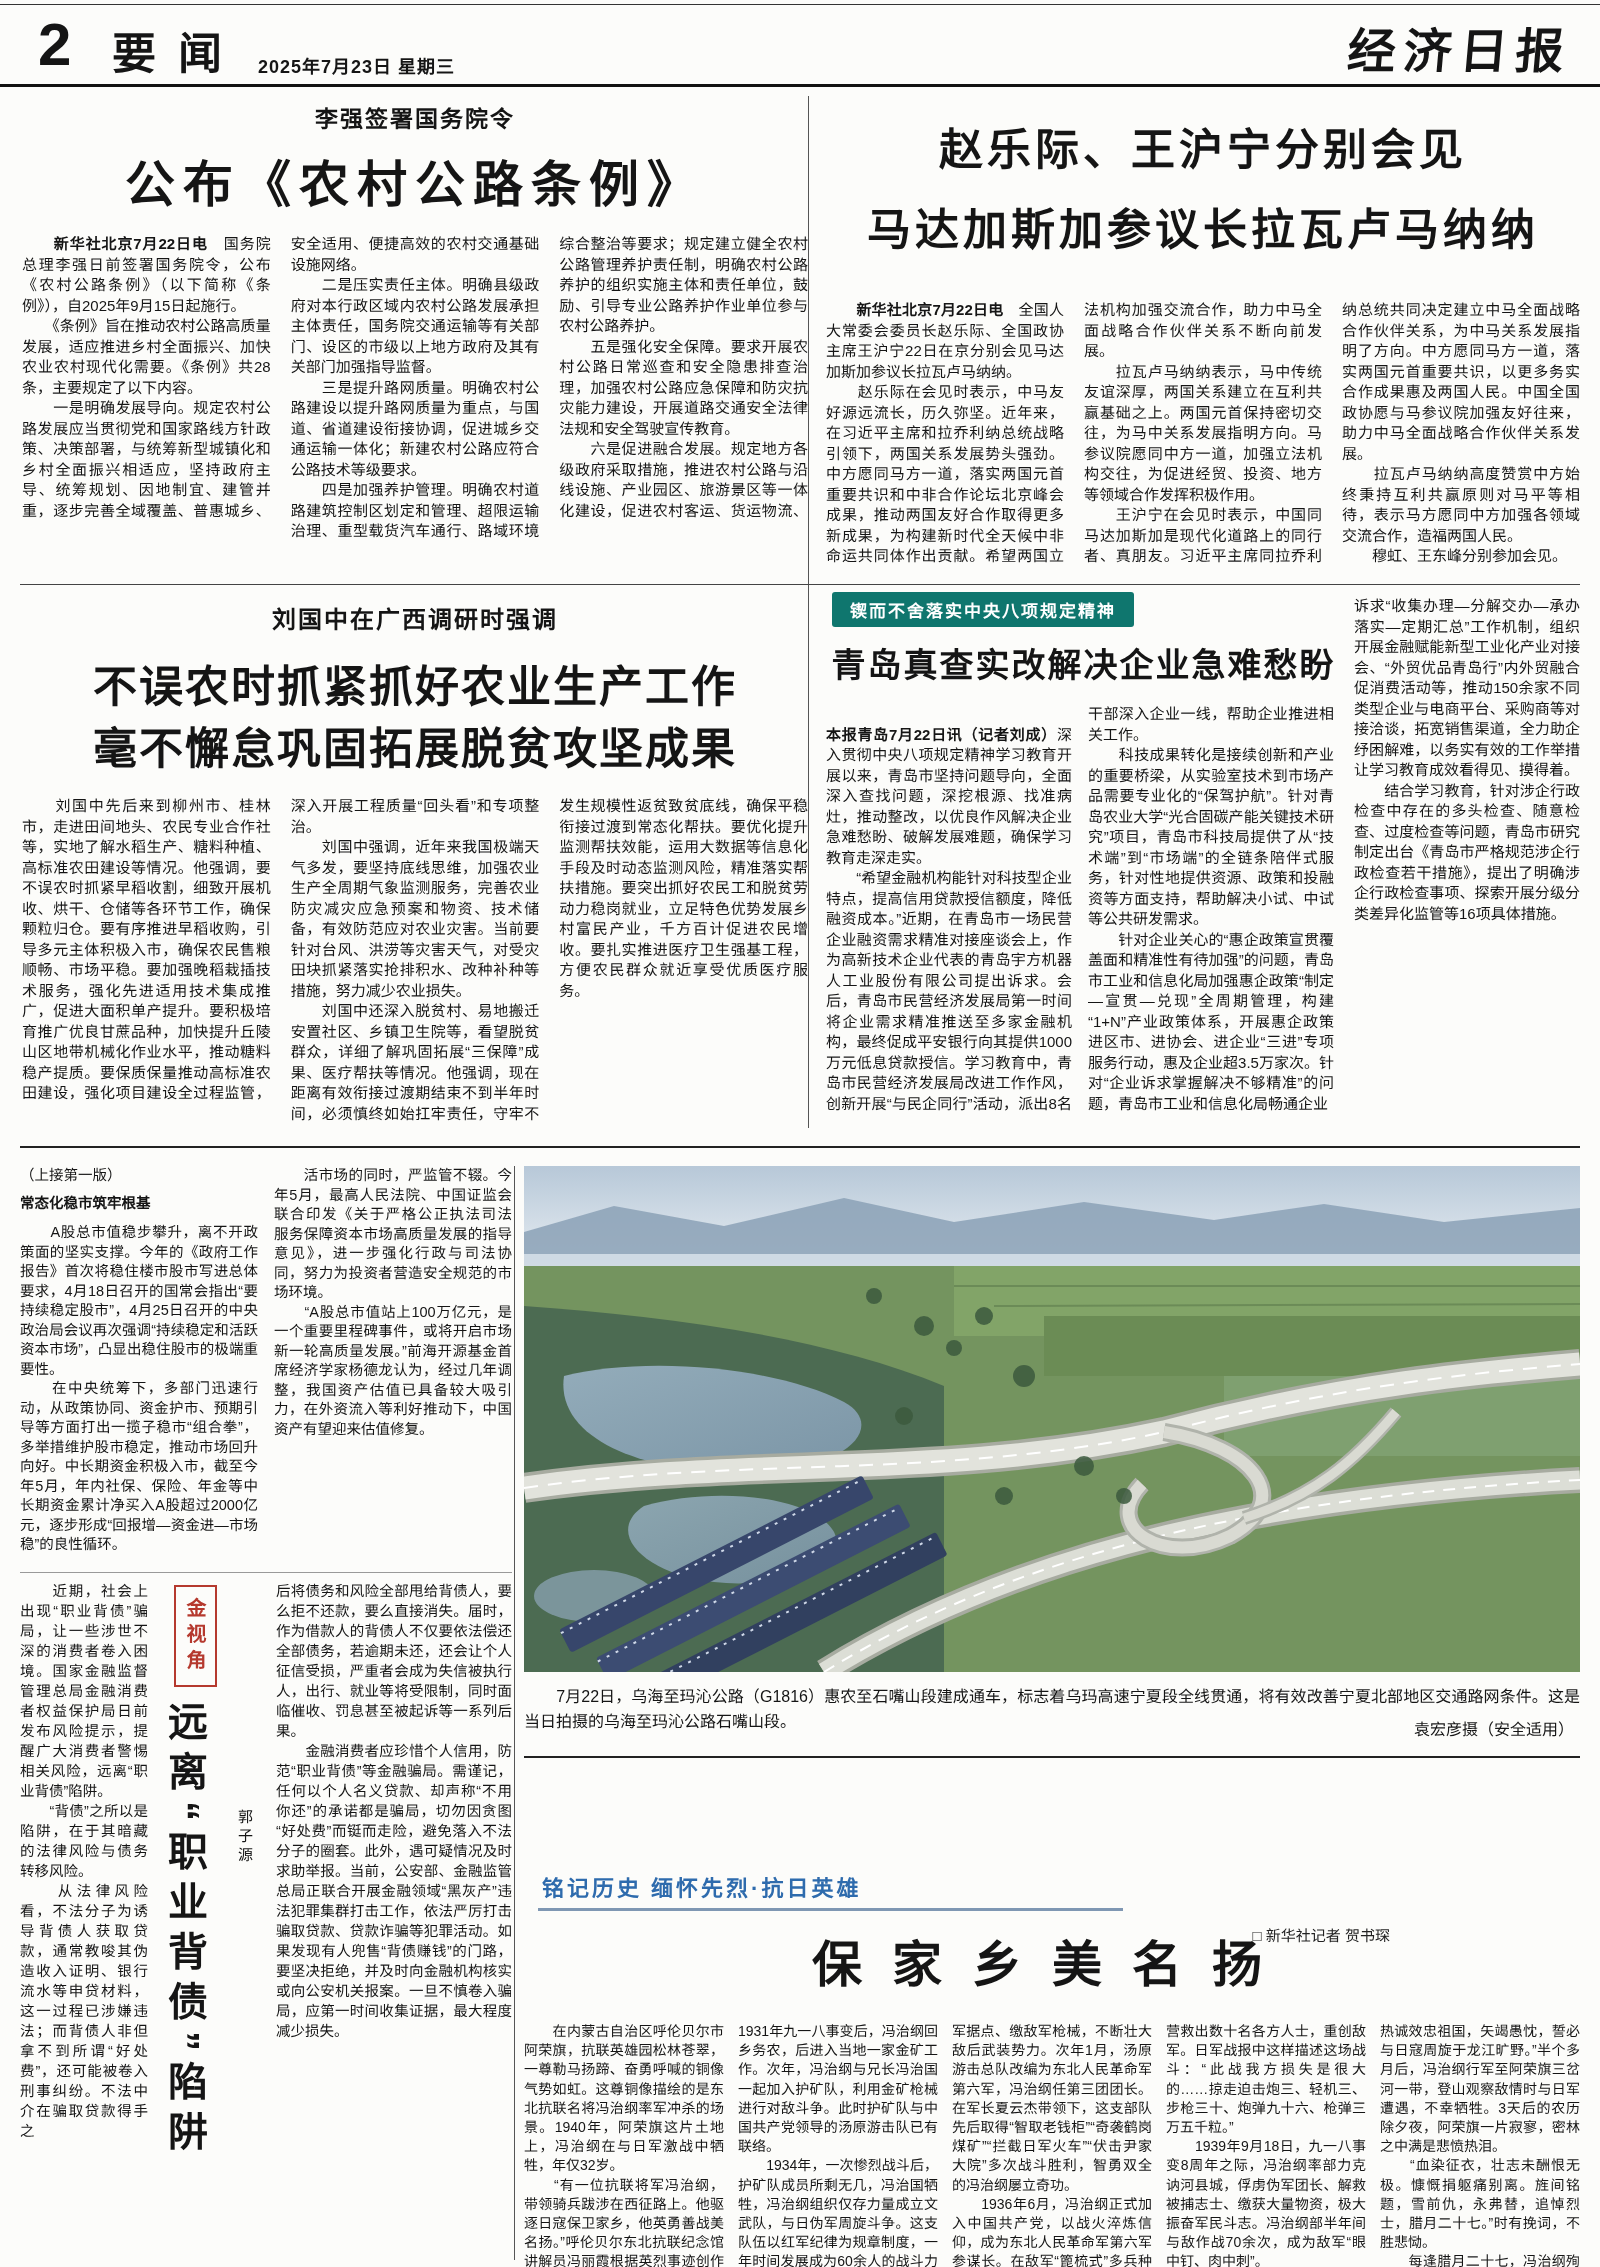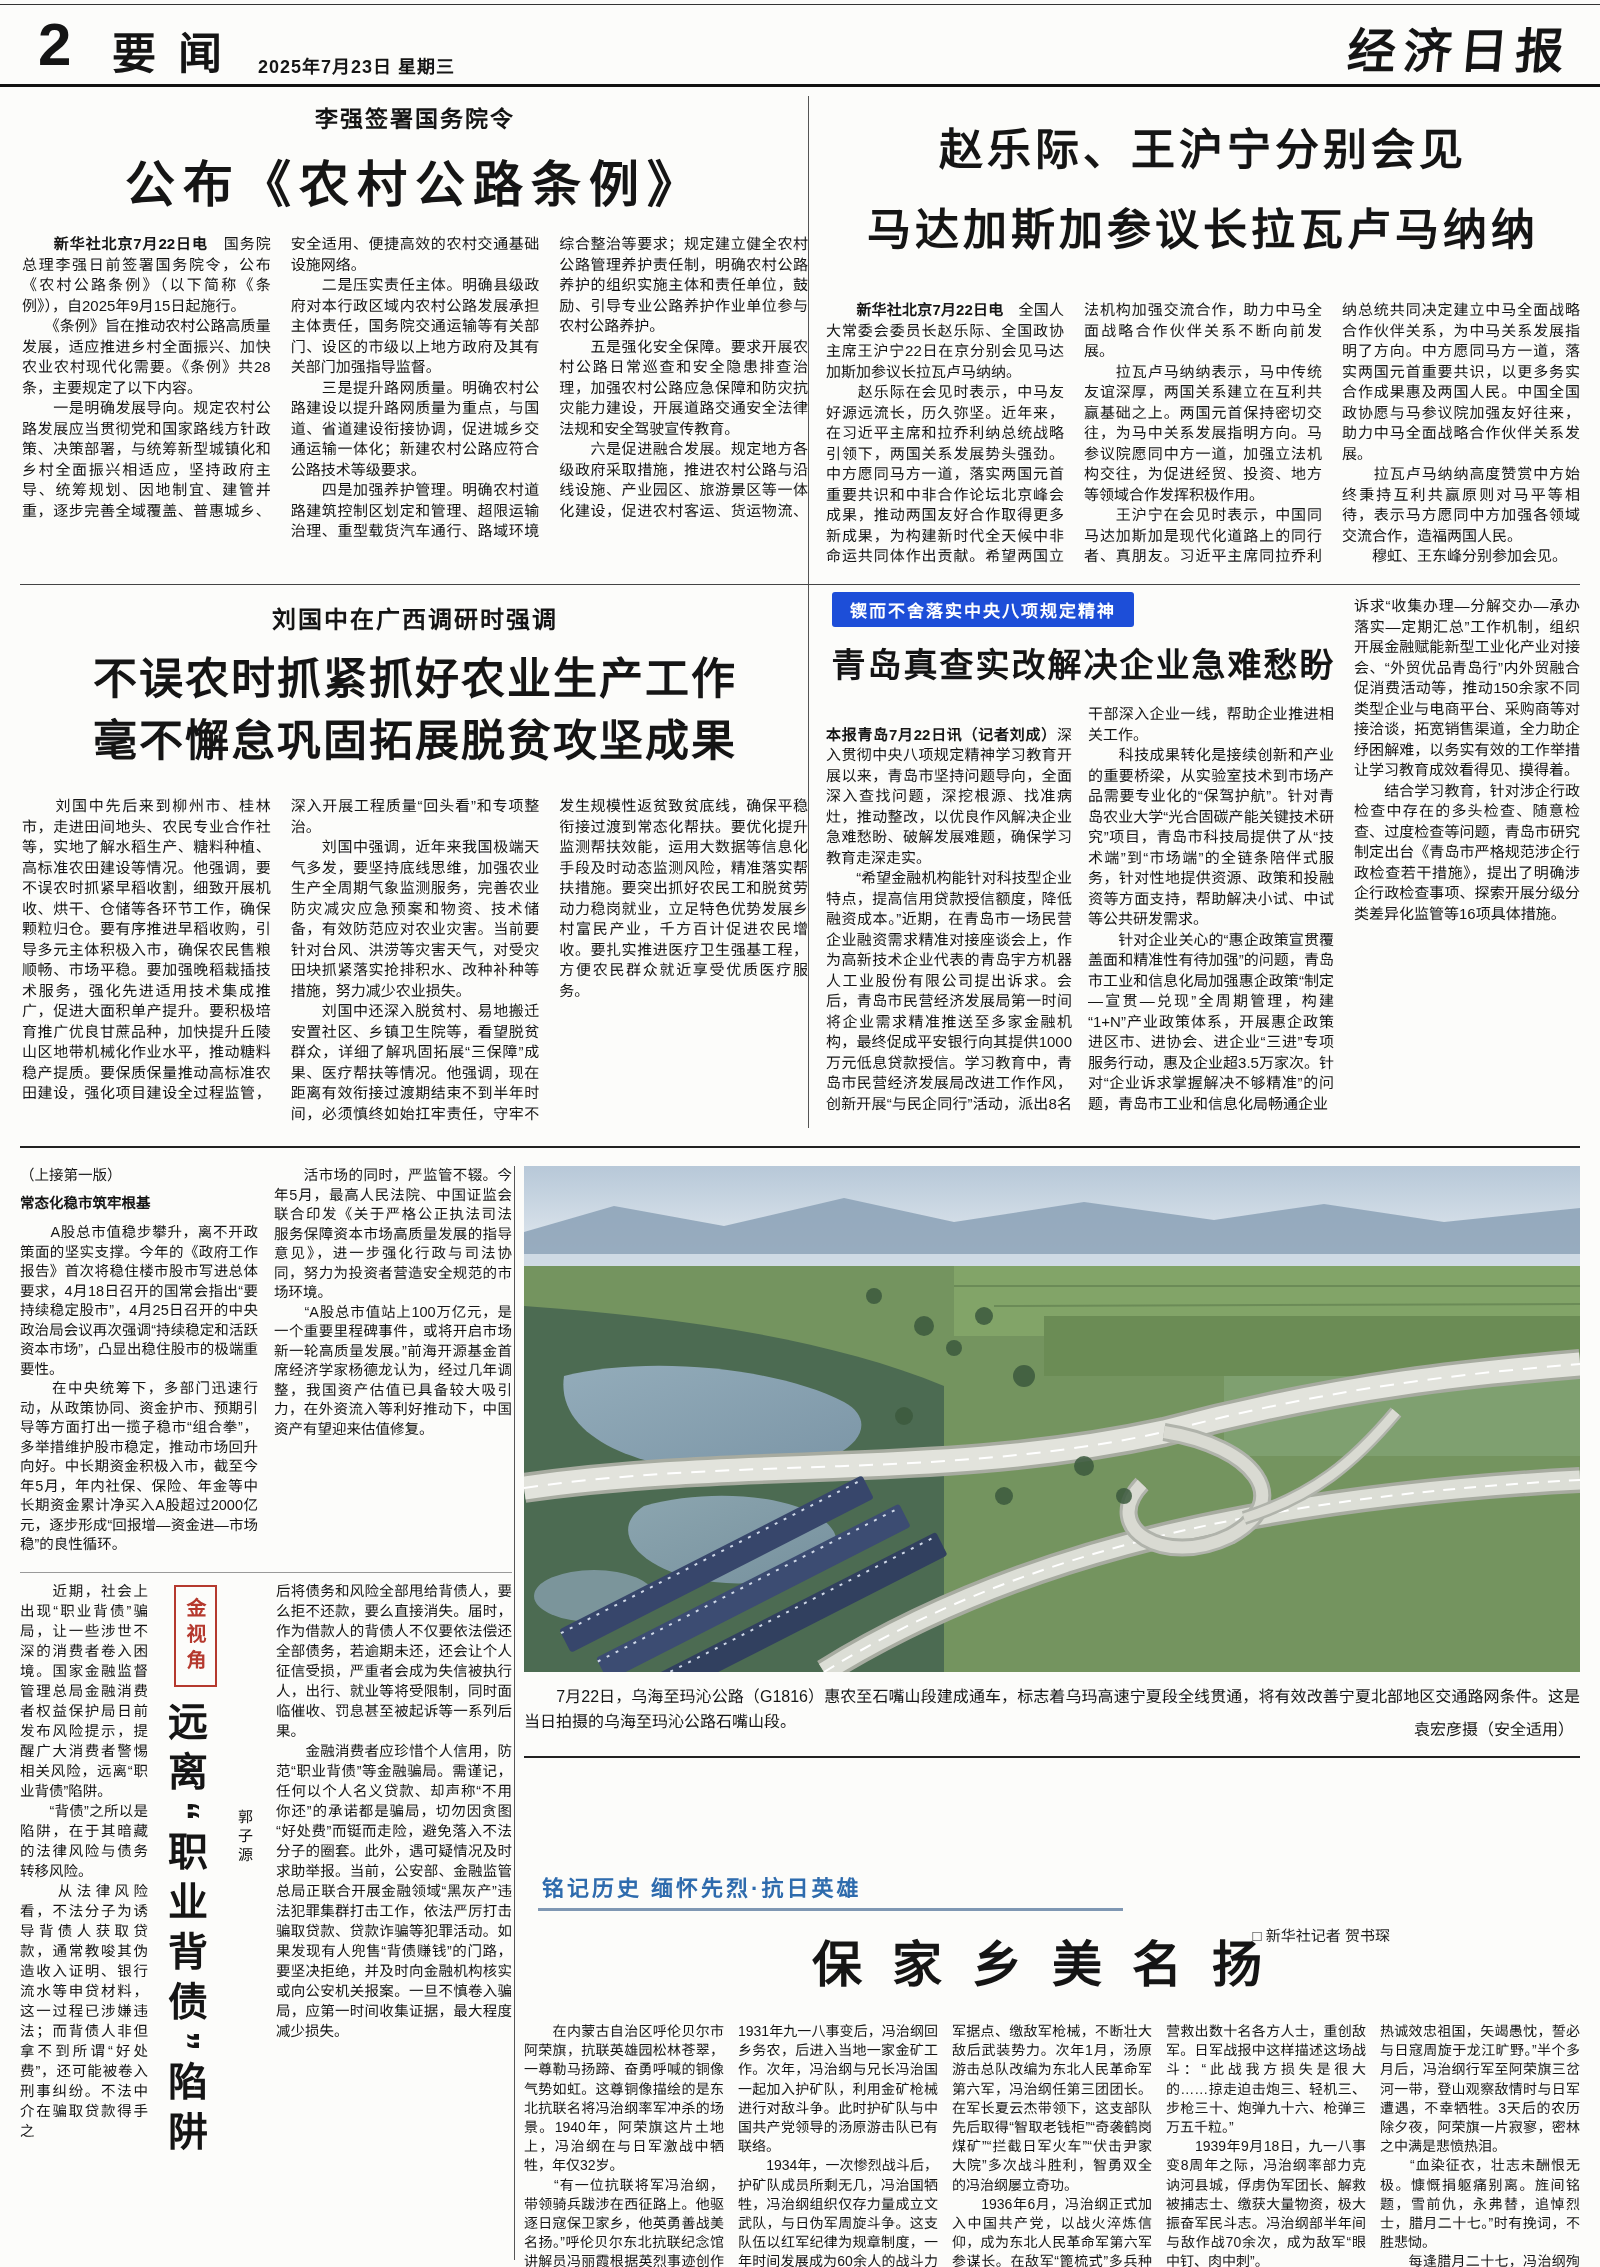--- a/index.html
+++ b/index.html
@@ -21,23 +21,23 @@
   .cols3{column-count:3;column-gap:20px;column-fill:auto;height:100%;}
   .cols2{column-count:2;column-gap:16px;column-fill:auto;height:100%;}
   .cols5{column-count:5;column-gap:14px;column-fill:auto;height:100%;}
   b{font-weight:bold;}
   
   .kicker{font-size:23px;font-weight:bold;text-align:center;letter-spacing:2px;}
   .headA{font-size:50px;font-weight:bold;text-align:center;letter-spacing:8px;margin-top:10px;}
   
   .headB{font-size:44px;font-weight:bold;text-align:center;line-height:80px;letter-spacing:4px;}
   
-  .headC{font-size:44px;font-weight:bold;text-align:center;line-height:62px;letter-spacing:2px;margin-top:13px;}
-  
-  .kickerbar{display:inline-block;background:#1d4ed8;color:#fff;font-size:17px;font-weight:bold;
+  .headC{font-size:44px;font-weight:bold;text-align:center;line-height:62px;letter-spacing:2px;margin-top:21px;}
+  
+  .kickerbar{display:inline-block;background:#0f766e;color:#fff;font-size:17px;font-weight:bold;
              padding:5px 18px;border-radius:3px;letter-spacing:2px;}
   .headD{font-size:34px;font-weight:bold;letter-spacing:2px;text-align:center;width:515px;}
   
   .cont-tag{font-size:15px;line-height:22px;}
   .e-title{font-size:19px;font-weight:bold;text-align:center;margin:8px 0 10px 0;}
   .e-body p{font-size:14.5px;line-height:19.5px;text-align:justify;}
   
   .caption p{font-size:16px;line-height:25px;text-align:justify;}
   .credit{position:absolute;right:6px;bottom:0;font-size:16px;}
   

